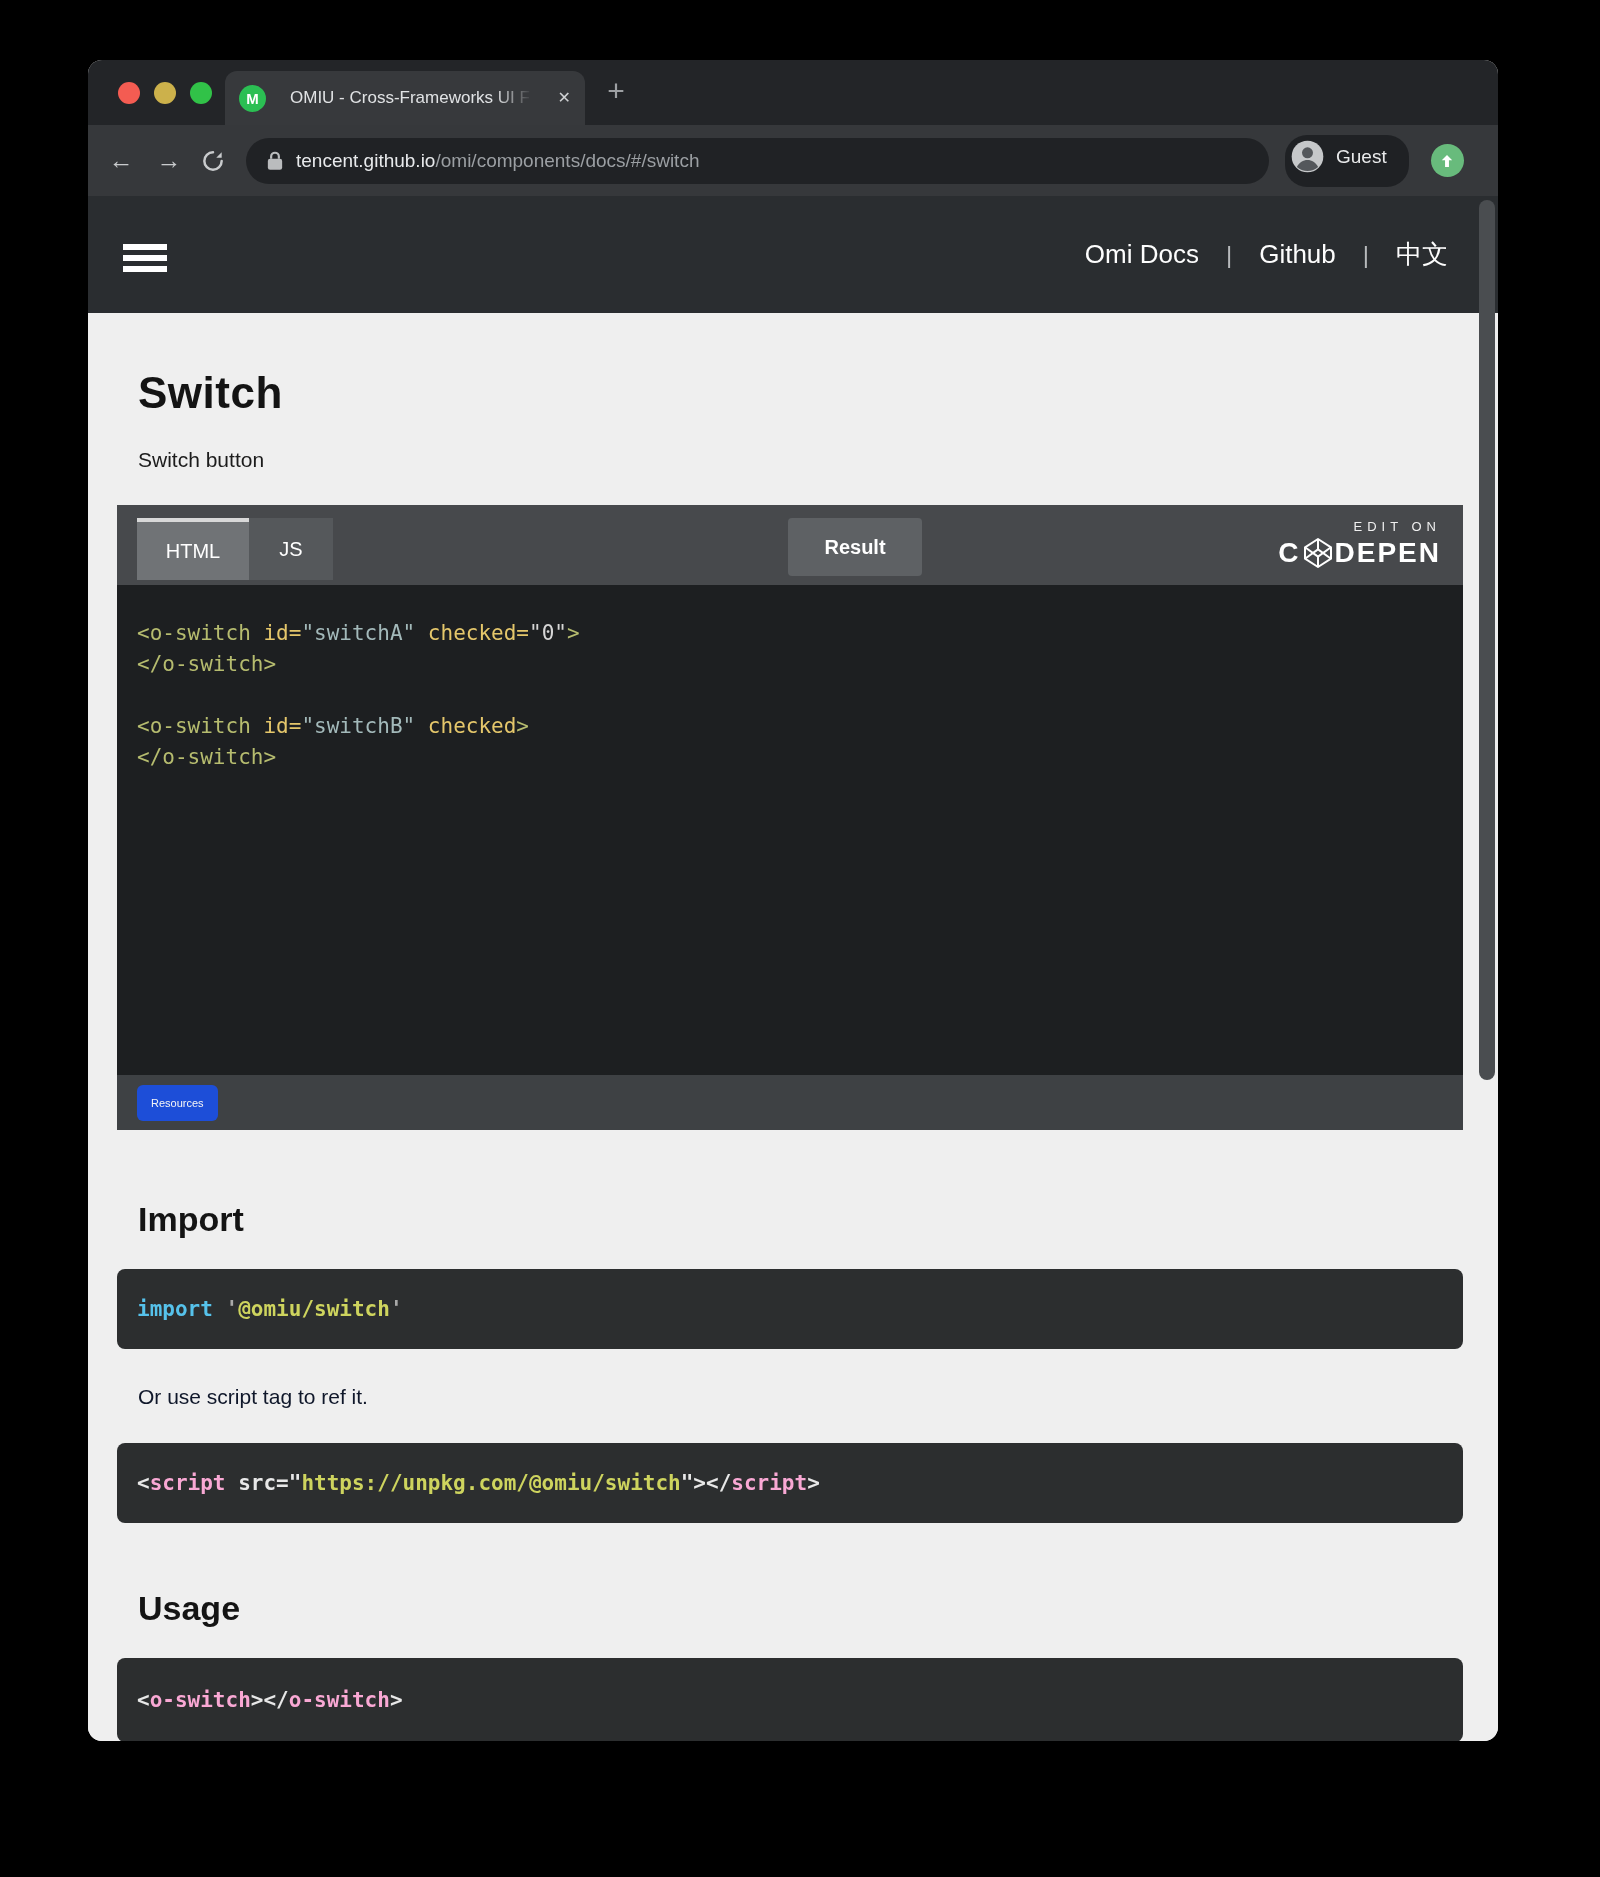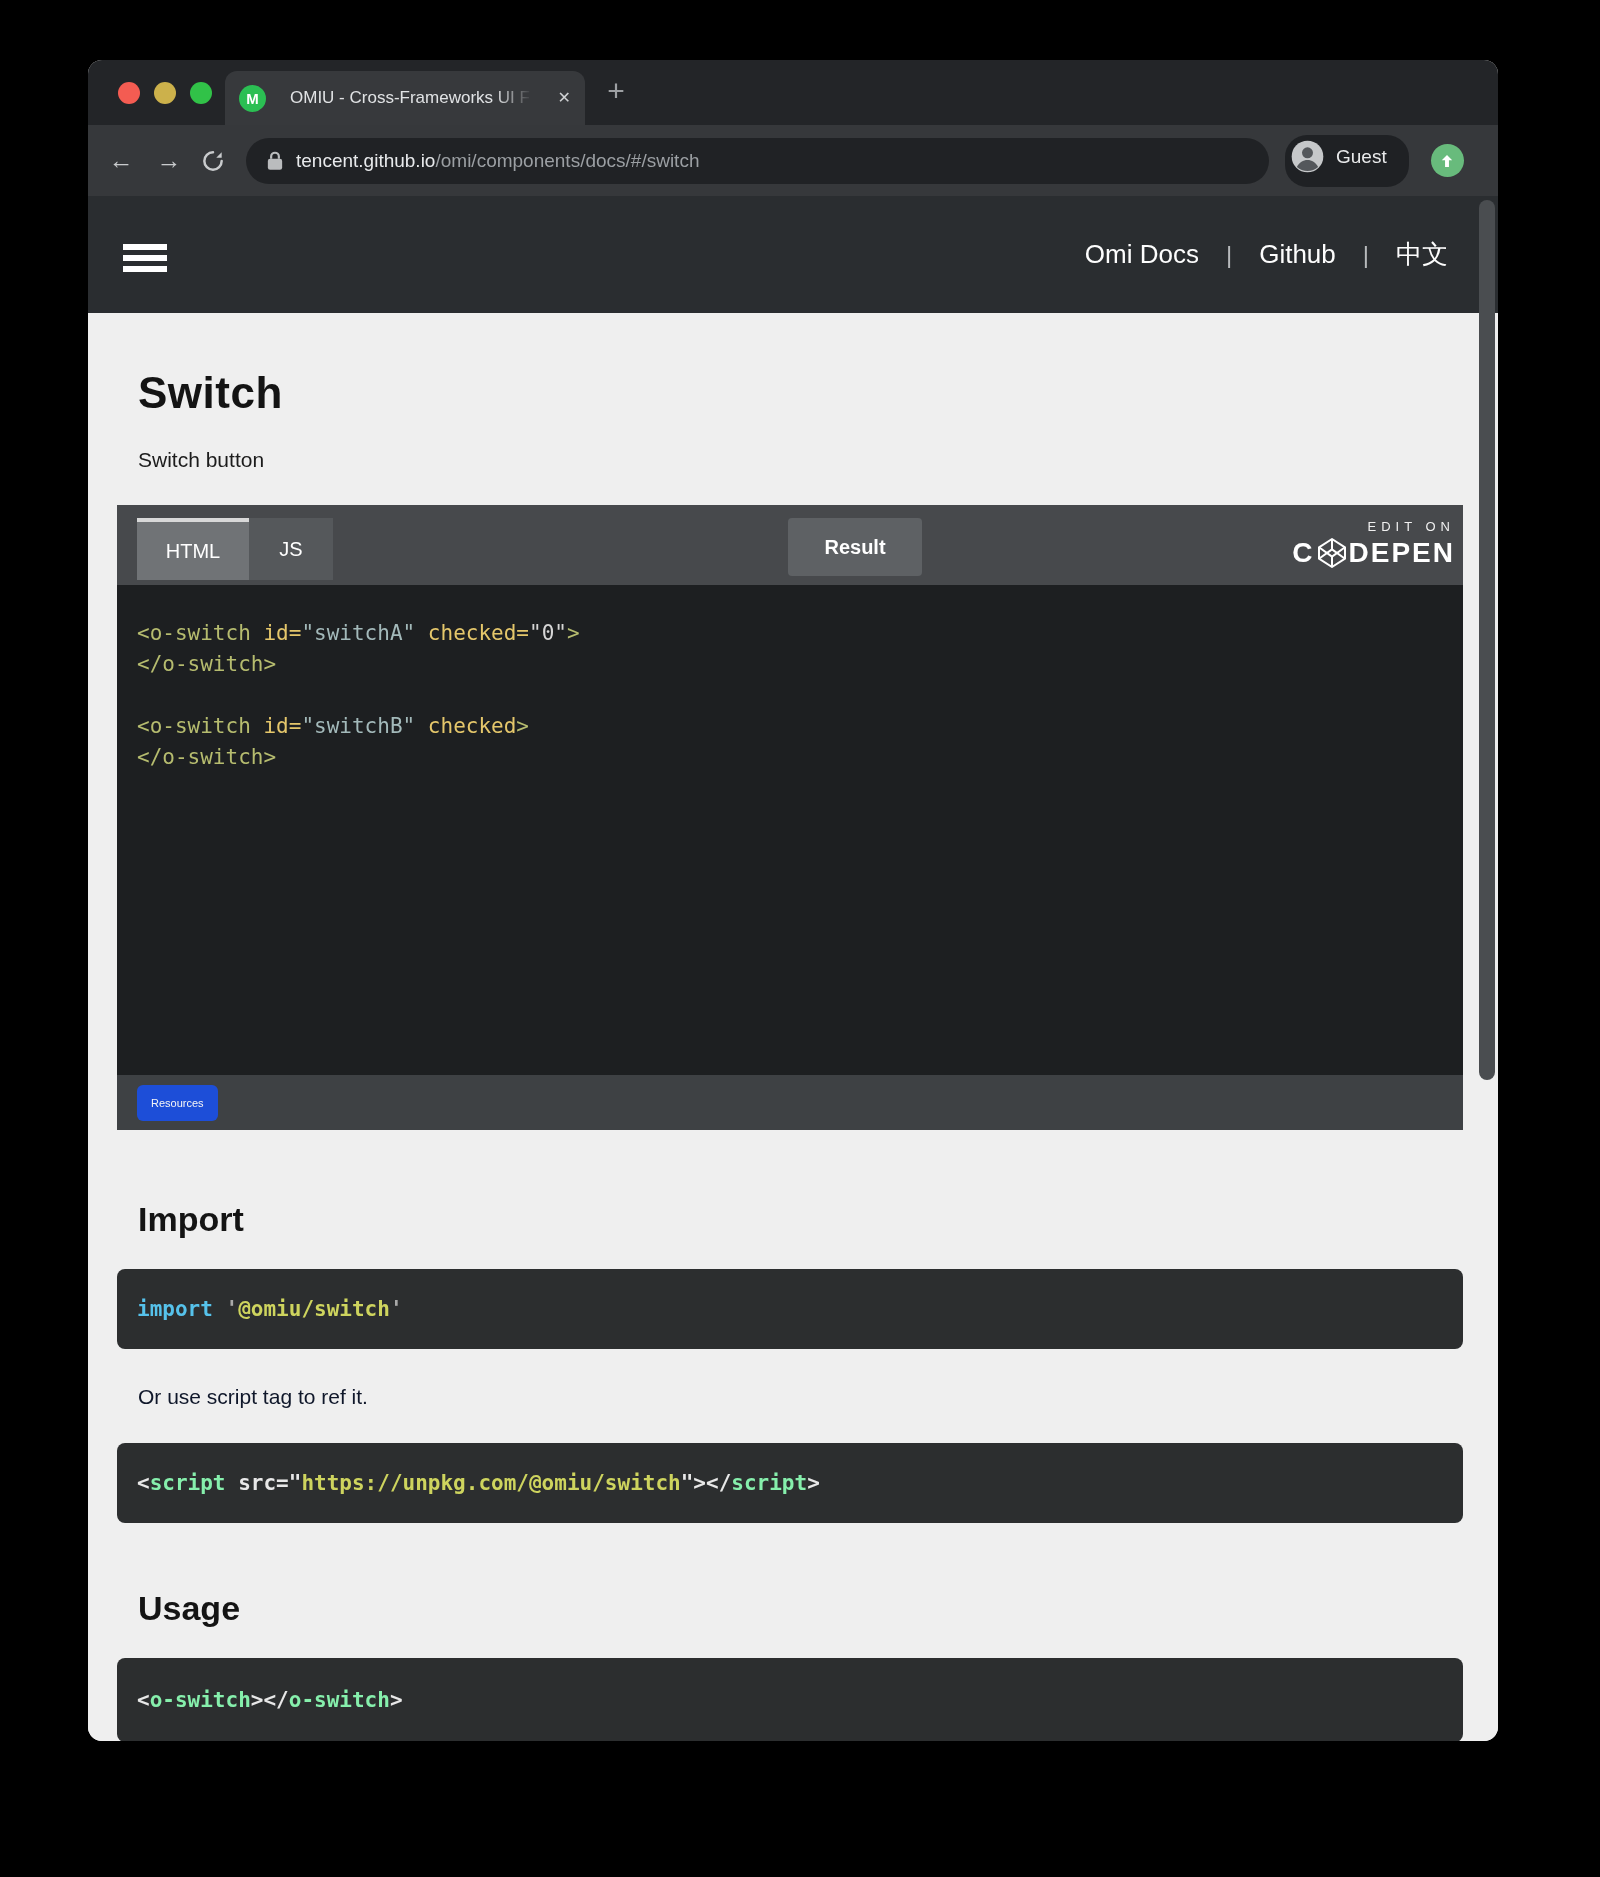--- a/index.html
+++ b/index.html
@@ -38,42 +38,42 @@
   h1.pagetitle{margin:0;padding:55px 0 0 21px;font-size:44px;color:#141414;letter-spacing:.5px;}
   .subtitle{margin:0;padding:30px 0 0 21px;font-size:21px;color:#1c1c1c;}
   
   .embed{margin-top:33px;width:1346px;}
   .cp-header{position:relative;height:80px;background:#47494c;display:flex;}
   .cp-tabs{display:flex;margin-left:20px;margin-top:13px;height:62px;}
   .cp-tab{display:flex;align-items:center;justify-content:center;font-size:20px;color:#fff;box-sizing:border-box;}
   .cp-tab.active{width:112px;background:#707376;border-top:4px solid #d8d8d8;}
   .cp-tab.inactive{width:84px;background:#55585b;}
   .cp-result{position:absolute;left:671px;top:13px;width:134px;height:58px;background:#5e6164;border-radius:4px;color:#fff;font-size:20px;font-weight:bold;display:flex;align-items:center;justify-content:center;}
-  .cp-brand{position:absolute;right:8px;top:14px;display:flex;flex-direction:column;align-items:flex-end;color:#fff;}
+  .cp-brand{position:absolute;right:22px;top:14px;display:flex;flex-direction:column;align-items:flex-end;color:#fff;}
   .cp-editon{font-size:13px;letter-spacing:5px;color:#f0f0f0;}
   .cp-logoline{display:flex;align-items:center;margin-top:3px;font-size:28px;letter-spacing:2px;font-weight:bold;}
   .cp-logoline svg{margin:0 2px;}
   .cp-editor{height:490px;background:#1d1f21;padding:33px 0 0 20px;box-sizing:border-box;font-family:"DejaVu Sans Mono",monospace;font-size:21px;}
   .code-line{height:31px;line-height:31px;white-space:pre;}
   .cp-footer{height:55px;background:#3e4144;display:flex;align-items:center;padding-left:20px;}
   .cp-resources{height:36px;background:#1d4ed8;border-radius:6px;color:#f5f5f5;font-size:11px;display:flex;align-items:center;padding:0 14px;}
   
   h2.sec{margin:0;padding:70px 0 0 21px;font-size:34px;color:#141414;}
   .codeblock{margin-top:30px;width:1346px;height:80px;border-radius:8px;background:#2c2e2f;display:flex;align-items:center;padding-left:20px;box-sizing:border-box;font-family:"DejaVu Sans Mono",monospace;font-size:21px;font-weight:bold;white-space:pre;}
   .note{margin:0;padding:36px 0 0 21px;font-size:21px;color:#0f172a;}
   
   .tk-tag{color:#b6bc6f}
   .tk-attr{color:#e5c76b;font-weight:normal}
   .tk-eq{color:#e5c76b}
   .tk-val{color:#a3b9ba}
   .tk-num{color:#d6d6d6}
   .tk-kw{color:#56c2eb}
   .tk-q{color:#a9a9a9}
   .tk-strY{color:#ced45e}
-  .tk-pink{color:#86efac}
+  .tk-pink{color:#f9a8d4}
   .tk-lt{color:#e8e8e8}
   
   .scrollthumb{position:absolute;left:1391px;top:140px;width:16px;height:880px;background:#4a4d50;border-radius:8px;z-index:60;}
 </style>
 </head>
 <body>
 
 <div class="window">
 
   <div class="tabbar">

